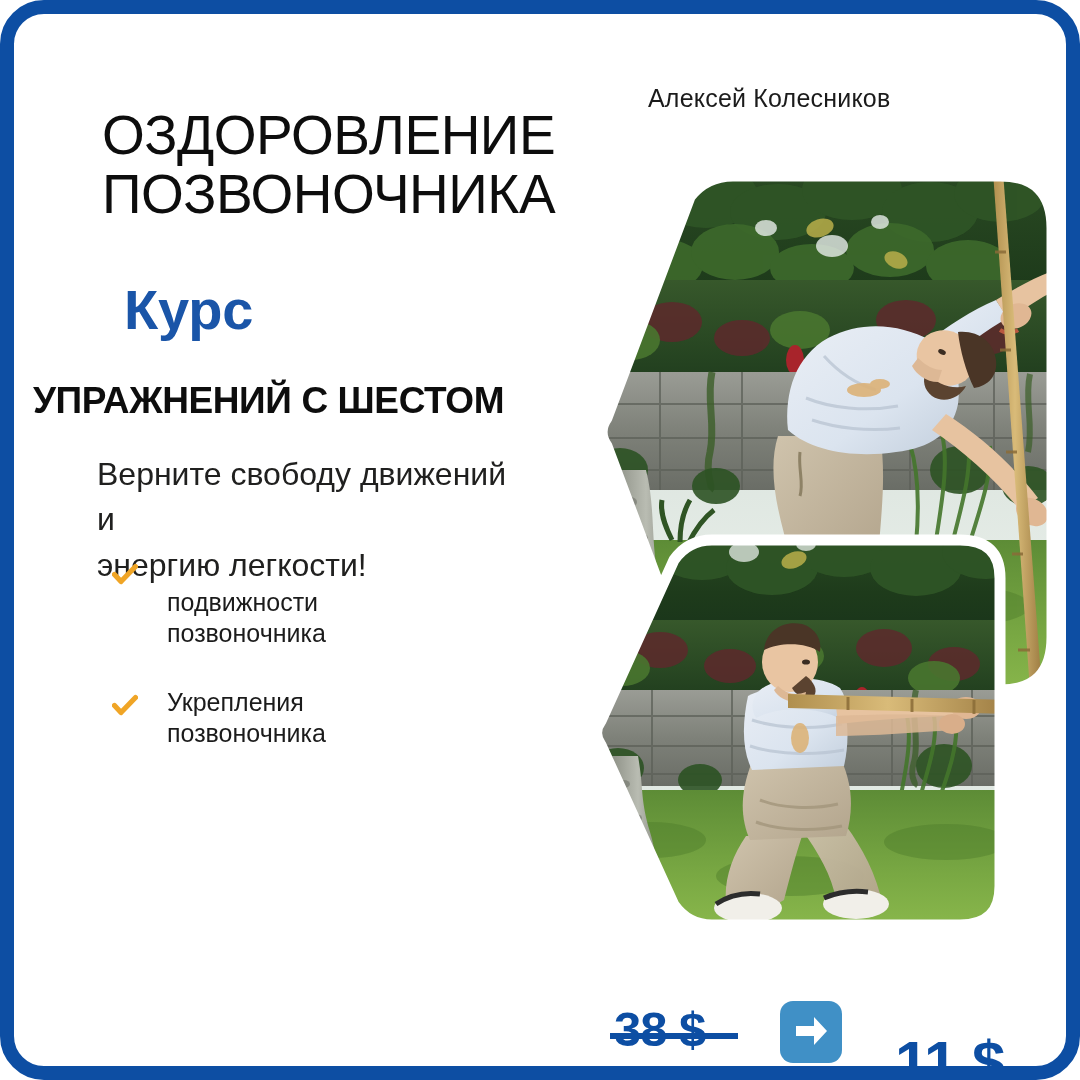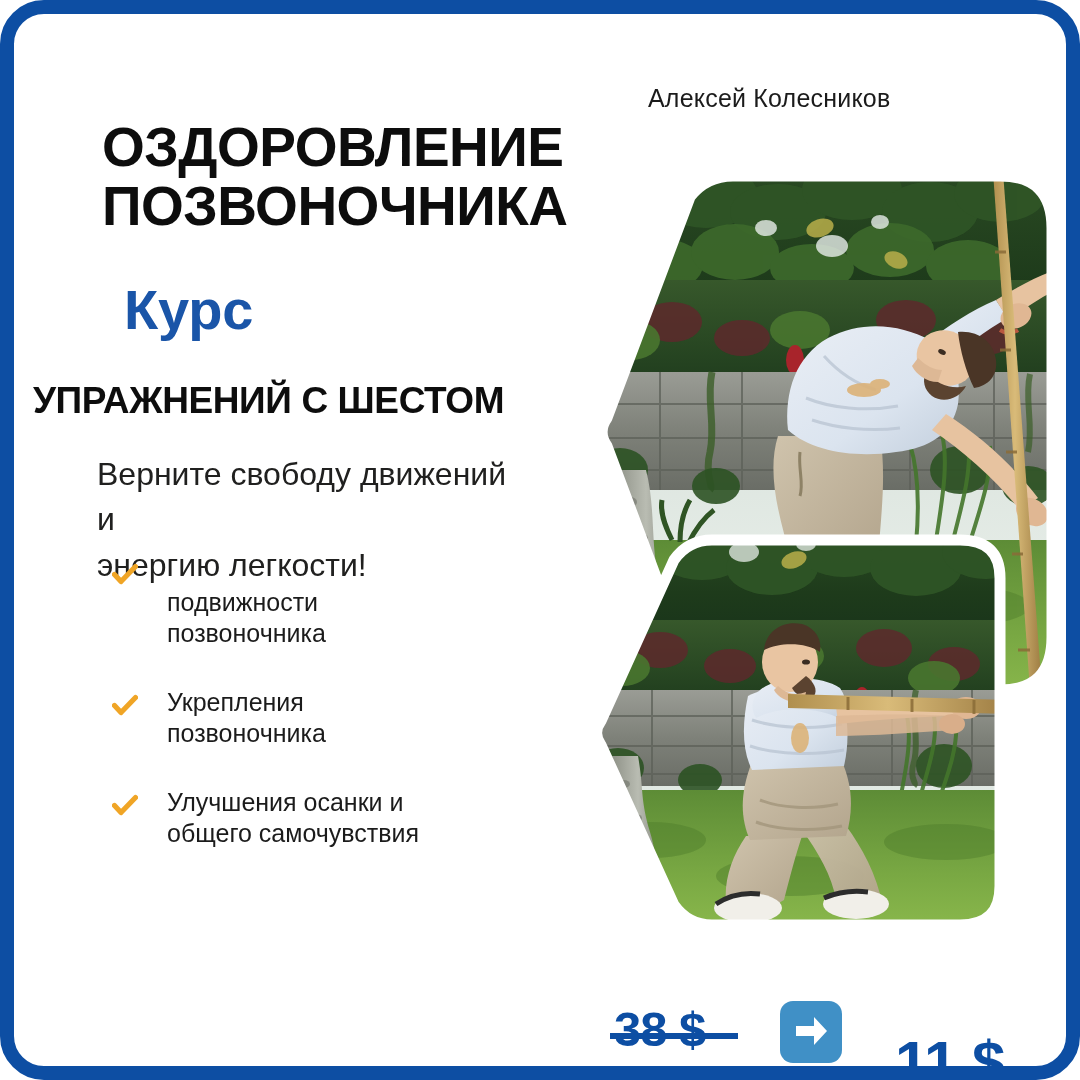--- a/index.html
+++ b/index.html
@@ -35,24 +35,24 @@
     font-weight: 400;
     color: #1b1b1b;
     letter-spacing: 0.2px;
     white-space: nowrap;
     z-index: 20;
   }
   
   #headline {
     position: absolute;
     left: 102px;
-    top: 118px;
+    top: 106px;
     width: 560px;
     font-size: 55px;
-    font-weight: 700;
+    font-weight: 400;
     line-height: 1.07;
     color: #0d0d0d;
     letter-spacing: -0.5px;
     z-index: 20;
   }
   #headline .l2 { display: block; }
   
   #kurs {
     position: absolute;
     left: 124px;
@@ -565,31 +565,20 @@
         <svg width="26" height="26" viewBox="0 0 26 26">
           <path d="M2.5,12.5 L9,19.5 L23.5,4.5" fill="none" stroke="#f0a526" stroke-width="5.2" stroke-linecap="round" stroke-linejoin="round"></path>
         </svg>
       </span>
       <span class="btext">
         <span>Укрепления</span><br>
         <span>позвоночника</span>
       </span>
     </div>
 
-    <div class="benefit">
-      <span class="check">
-        <svg width="26" height="26" viewBox="0 0 26 26">
-          <path d="M2.5,12.5 L9,19.5 L23.5,4.5" fill="none" stroke="#f0a526" stroke-width="5.2" stroke-linecap="round" stroke-linejoin="round"></path>
-        </svg>
-      </span>
-      <span class="btext">
-        <span>Улучшения осанки и</span><br>
-        <span>общего самочувствия</span>
-      </span>
-    </div>
 
   </div>
 
   <div id="pricerow">
     <div id="oldprice">
       <span>38 $</span>
       <span class="strike"></span>
     </div>
     <div id="arrowbox">
       <svg width="38" height="38" viewBox="0 0 38 38">

